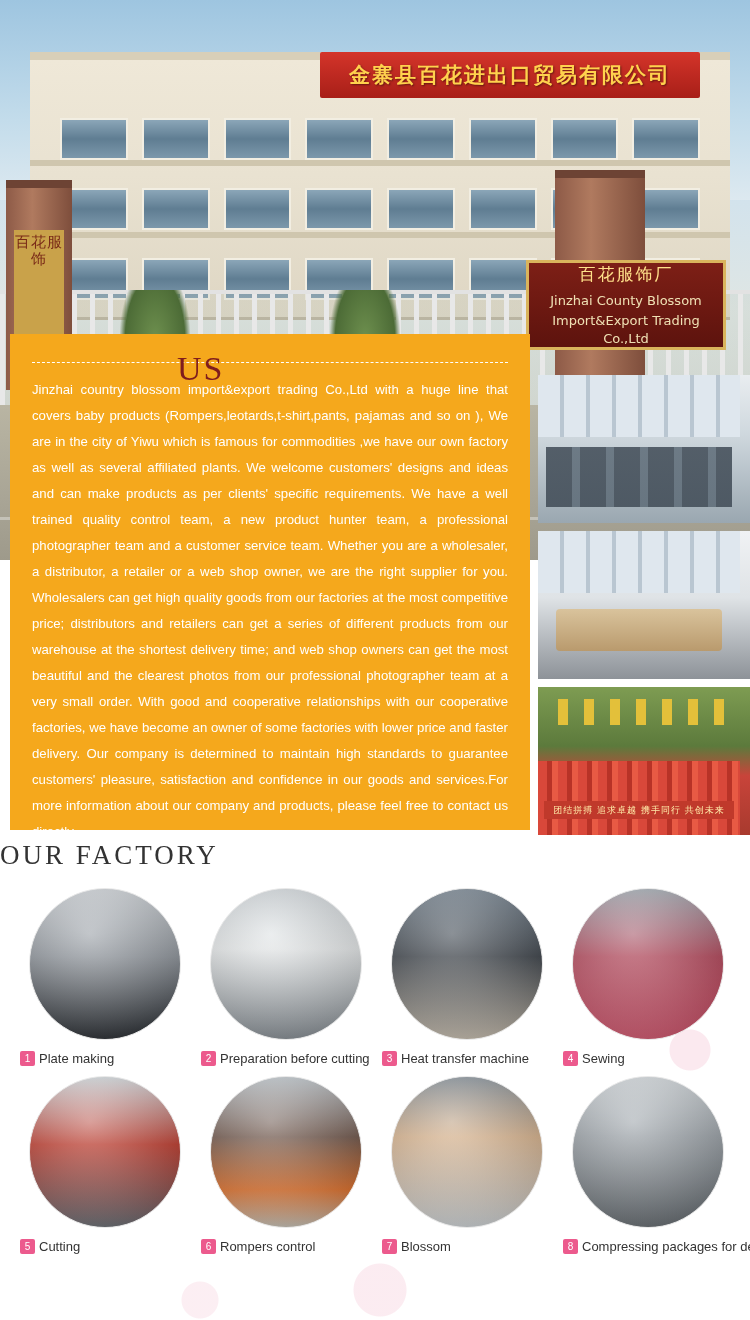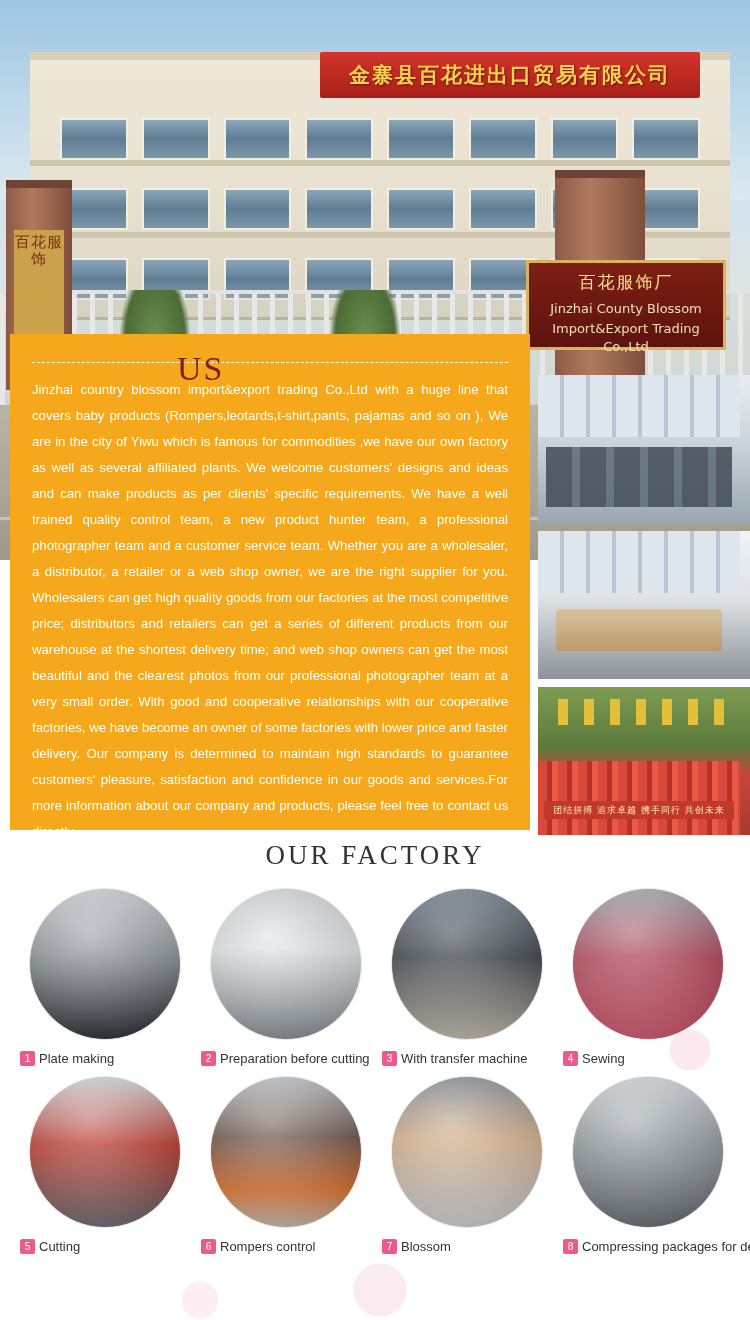--- a/index.html
+++ b/index.html
@@ -82,21 +82,21 @@
   }
   .road-line {
     position: absolute; left: 0; bottom: 40px; width: 750px; height: 3px;
     background: rgba(255,255,255,.35);
   }
   .gate-sign {
     position: absolute; right: 24px; bottom: 210px;
     width: 200px; height: 90px;
     background: linear-gradient(to bottom, #7d1f16, #5d130d);
     border: 3px solid #d9b45c;
-    color: #f2d98b; text-align: center; padding-top: 8px;
+    color: #f2d98b; text-align: center; 
     font-family: "DejaVu Sans", sans-serif;
   }
   .gate-sign .cn { font-size: 17px; color: #ffe08a; letter-spacing: 2px; }
   .gate-sign .en { font-size: 13px; margin-top: 6px; line-height: 1.4; color: #efe0b4; }
   .tree {
     position: absolute; width: 70px; height: 120px; bottom: 150px;
     background: radial-gradient(ellipse at 50% 40%, #6d8f4e 0%, #4c6b36 60%, rgba(76,107,54,0) 72%);
   }
 
   
@@ -172,21 +172,21 @@
     background:
       radial-gradient(circle at 60px 120px, rgba(245,200,215,.45) 0 22px, transparent 23px),
       radial-gradient(circle at 100px 90px, rgba(245,200,215,.35) 0 16px, transparent 17px),
       radial-gradient(circle at 690px 180px, rgba(245,200,215,.4) 0 20px, transparent 21px),
       radial-gradient(circle at 380px 420px, rgba(245,200,215,.35) 0 26px, transparent 27px),
       radial-gradient(circle at 200px 430px, rgba(245,200,215,.3) 0 18px, transparent 19px);
     pointer-events: none;
   }
   .factory-title {
     position: absolute; left: 0; top: 10px; width: 750px;
-    text-align: center;
+    text-align: left;
     font-family: "Liberation Serif", serif;
     font-size: 27px; color: #333333; letter-spacing: 3px;
   }
   .grid {
     position: absolute; left: 20px; top: 58px; width: 712px;
     display: grid; grid-template-columns: repeat(4, 169px);
     column-gap: 12px; row-gap: 8px;
   }
   .cell { width: 169px; }
   .photo-circle {
@@ -333,21 +333,21 @@
         <span>Preparation before cutting</span>
       </div>
     </div>
 
     <div class="cell">
       <div class="photo-circle p3">
           <div class="shade"></div>
         </div>
       <div class="cap">
         <span class="num">3</span>
-        <span>With transfer machine</span>
+        <span>Heat transfer machine</span>
       </div>
     </div>
 
     <div class="cell">
       <div class="photo-circle p4">
           <div class="shade"></div>
         </div>
       <div class="cap">
         <span class="num">4</span>
         <span>Sewing</span>

